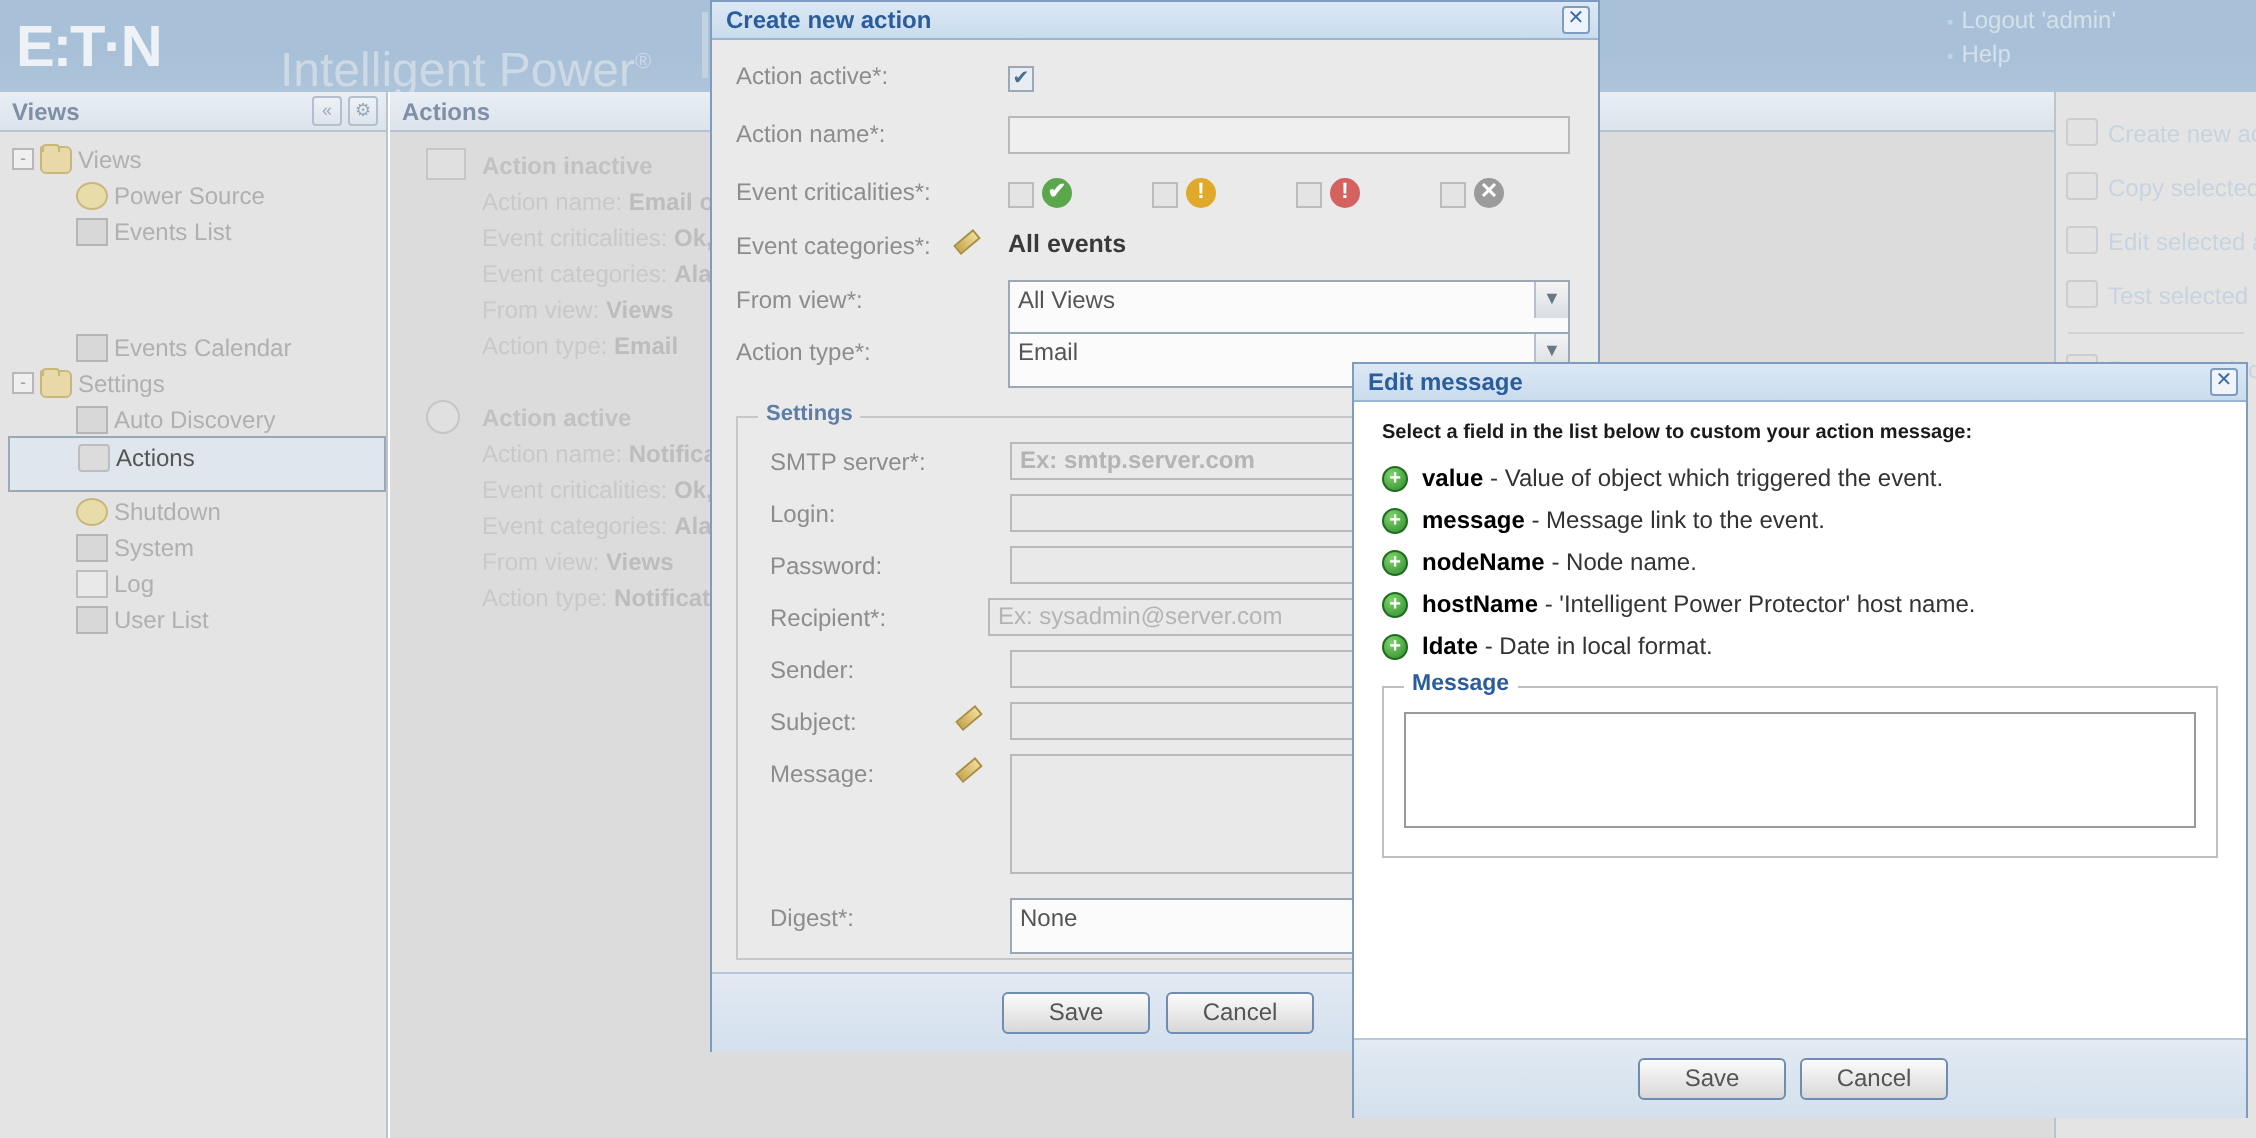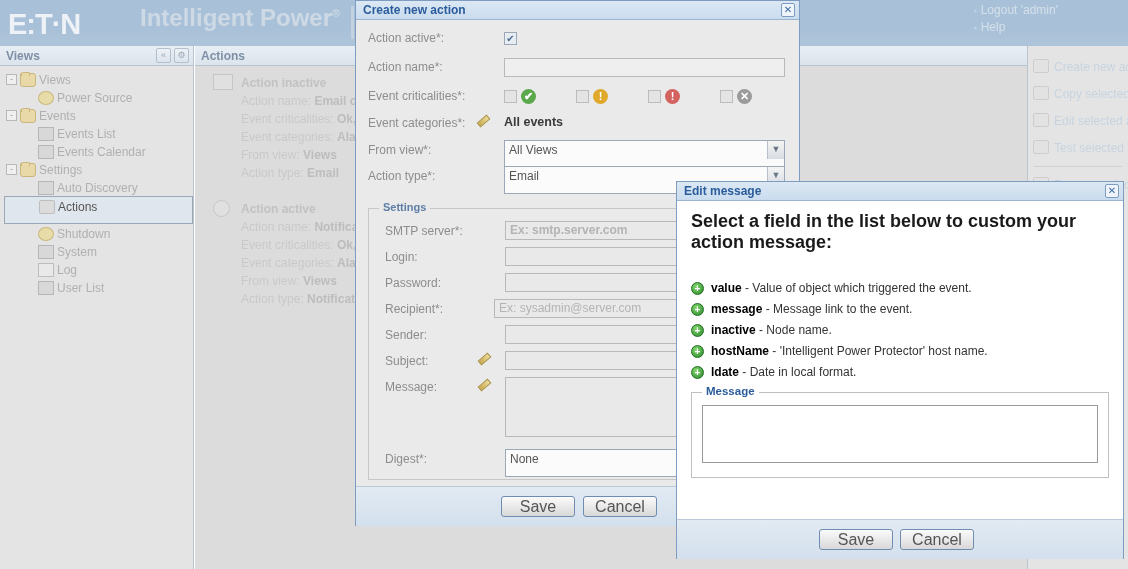--- a/index.html
+++ b/index.html
@@ -18,22 +18,22 @@
     position: absolute; left: 0; top: 0; width: 1128px; height: 46px;
     background: linear-gradient(to bottom, #a9c1d8 0%, #a9c1d8 60%, #adc4da 100%);
     overflow: hidden;
   }
   .logo {
     position: absolute; left: 8px; top: 8px;
     font-size: 29px; font-weight: bold; color: #eef2f6;
     letter-spacing: -1px; font-family: "Liberation Sans", sans-serif;
   }
   .brand {
-    position: absolute; left: 140px; top: 4px;
-    font-size: 24px; font-weight: bold; color: #cdd9e5;
+    position: absolute; left: 140px; top: 22px;
+    font-size: 24px; font-weight: normal; color: #cdd9e5;
   }
   .brand sup { font-size: 11px; vertical-align: super; }
   .brand-bar {
     position: absolute; left: 351px; top: 6px; width: 3px; height: 33px;
     background: #c2d2e0;
   }
   .userlinks {
     position: absolute; right: 70px; top: 2px;
     color: #d4e0ea; font-size: 12px; line-height: 16px;
   }
@@ -190,28 +190,28 @@
     position: absolute; left: 10px; top: -8px; background: #eaeaea;
     padding: 0 4px; font-weight: bold; color: #5e7ea6; font-size: 11px;
   }
   .dlg-footer {
     height: 40px; background: linear-gradient(to bottom,#e2eaf3,#d3e0ed);
     border-top: 1px solid #b9c9da; position: relative;
   }
   .btn {
     border: 1px solid #6f8db0; border-radius: 3px;
     background: linear-gradient(to bottom,#fbfbfb,#d8d8d8);
-    font-size: 16px; color: #555; text-align: center;
+    font-size: 12px; color: #555; text-align: center;
     height: 21px; line-height: 19px; position: absolute; width: 74px;
   }
 
   
   #dlg-edit { left: 676px; top: 181px; width: 448px; height: 378px; }
   .edit-body { background: #ffffff; padding: 10px 14px 0 14px; height: 318px; }
-  .edit-intro { font-weight: bold; font-size: 18px; color: #1a1a1a; margin-bottom: 25px; }
+  .edit-intro { font-weight: bold; font-size: 10px; color: #1a1a1a; margin-bottom: 7px; }
   .fld-row { height: 21px; line-height: 21px; font-size: 12px; color: #333; }
   .plus {
     display: inline-block; width: 13px; height: 13px; border-radius: 50%;
     background: radial-gradient(circle at 35% 30%, #7ed46a, #2e8b2e);
     border: 1px solid #1f6b1f; color: #fff; font-size: 10px;
     line-height: 11px; text-align: center; font-weight: bold;
     vertical-align: middle; margin-right: 7px;
   }
   .fld-row b { color: #000; }
   .msg-fs {
@@ -244,23 +244,22 @@
 
   <div class="sidebar">
     <div class="panel-head">
       <div class="ttl">Views</div>
       <div class="hbtn collapse">«</div>
       <div class="hbtn gear">⚙</div>
     </div>
     <div class="tree" id="tree">
         <div class="tnode" style="padding-left: 2px;"><span class="exp">-</span><span class="ico ico-folder"></span><span class="lbl">Views</span></div>
         <div class="tnode" style="padding-left: 18px;"><span class="spacer"></span><span class="ico ico-yellow"></span><span class="lbl">Power Source</span></div>
-        <div class="tnode" style="padding-left: 2px;"><span class="exp">-</span><span class="ico ico-folder"></span><span class="lbl">Events</span></div>
         <div class="tnode" style="padding-left: 18px;"><span class="spacer"></span><span class="ico ico-gray"></span><span class="lbl">Events List</span></div>
-        <div class="tnode" style="padding-left: 18px;"><span class="spacer"></span><span class="ico ico-gray"></span><span class="lbl">Events Calendar</span></div>
+        <div class="tnode" style="padding-left: 18px; margin-top: 40px;"><span class="spacer"></span><span class="ico ico-gray"></span><span class="lbl">Events Calendar</span></div>
         <div class="tnode" style="padding-left: 2px;"><span class="exp">-</span><span class="ico ico-folder"></span><span class="lbl">Settings</span></div>
         <div class="tnode" style="padding-left: 18px;"><span class="spacer"></span><span class="ico ico-gray"></span><span class="lbl">Auto Discovery</span></div>
         <div class="tnode sel" style="padding-left: 18px;"><span class="spacer"></span><span class="ico ico-generic"></span><span class="lbl">Actions</span></div>
         <div class="tnode" style="padding-left: 18px;"><span class="spacer"></span><span class="ico ico-yellow"></span><span class="lbl">Shutdown</span></div>
         <div class="tnode" style="padding-left: 18px;"><span class="spacer"></span><span class="ico ico-gray"></span><span class="lbl">System</span></div>
         <div class="tnode" style="padding-left: 18px;"><span class="spacer"></span><span class="ico ico-doc"></span><span class="lbl">Log</span></div>
         <div class="tnode" style="padding-left: 18px;"><span class="spacer"></span><span class="ico ico-gray"></span><span class="lbl">User List</span></div>
       </div>
   </div>
 
@@ -427,21 +426,21 @@
   <div class="dialog" id="dlg-edit">
     <div class="dlg-title">
       <div class="t">Edit message</div>
       <div class="dlg-x">✕</div>
     </div>
     <div class="edit-body">
       <div class="edit-intro">Select a field in the list below to custom your action message:</div>
       <div id="fld-list">
           <div class="fld-row"><span class="plus">+</span><b>value</b><span> - Value of object which triggered the event.</span></div>
           <div class="fld-row"><span class="plus">+</span><b>message</b><span> - Message link to the event.</span></div>
-          <div class="fld-row"><span class="plus">+</span><b>inactive</b><span> - Node name.</span></div>
+          <div class="fld-row"><span class="plus">+</span><b>nodeName</b><span> - Node name.</span></div>
           <div class="fld-row"><span class="plus">+</span><b>hostName</b><span> - 'Intelligent Power Protector' host name.</span></div>
           <div class="fld-row"><span class="plus">+</span><b>ldate</b><span> - Date in local format.</span></div>
         </div>
       <div class="msg-fs">
         <div class="msg-legend">Message</div>
         <div class="msg-area"></div>
       </div>
     </div>
     <div class="dlg-footer">
       <div class="btn" style="left:142px;top:9px">Save</div>

